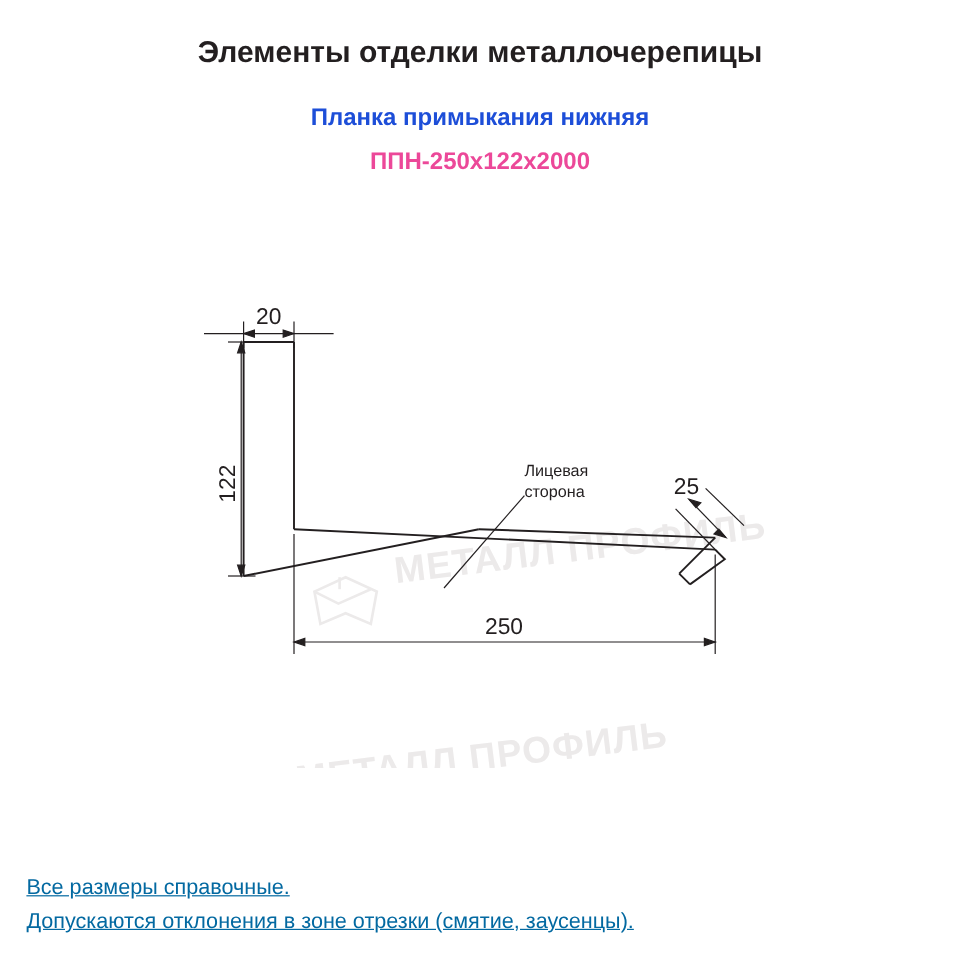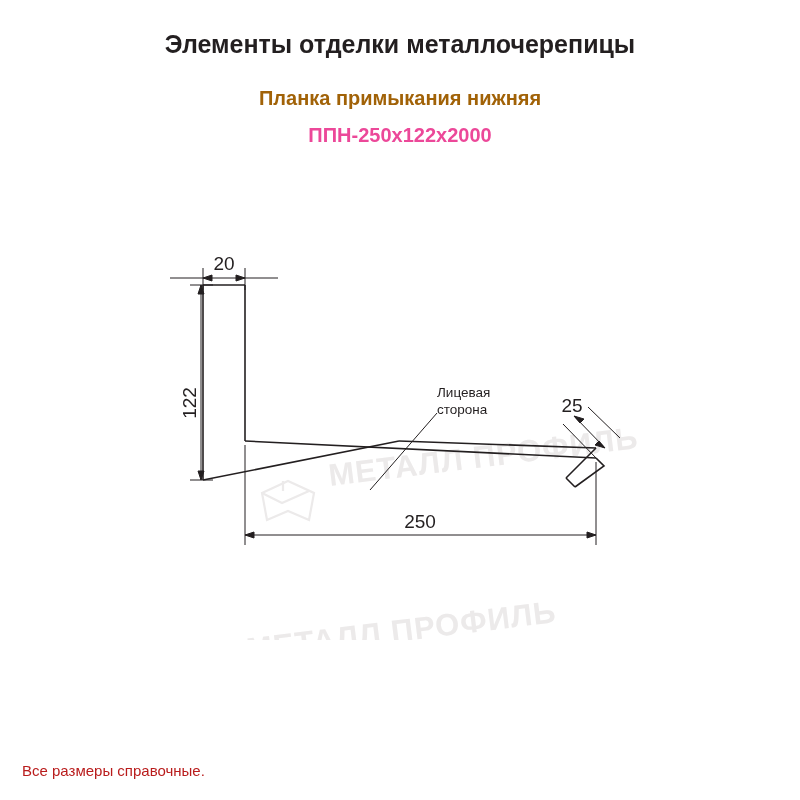--- a/index.html
+++ b/index.html
@@ -31,42 +31,43 @@
     font-size: 25px;
     font-weight: bold;
     margin-top: 30px;
     letter-spacing: 0px;
     color: #231f20;
   }
   .sub-title {
     font-size: 20px;
     font-weight: bold;
     margin-top: 28px;
-    color: #a16207;
+    color: #1d4ed8;
   }
   .code-title {
     font-size: 20px;
     font-weight: bold;
     margin-top: 14px;
     color: #ec4899;
   }
   .drawing {
     position: absolute;
     top: 190px;
     left: 0;
     width: 800px;
     height: 450px;
   }
   .footer {
     position: absolute;
     left: 22px;
     bottom: 18px;
-    font-size: 15px;
+    font-size: 18px;
     line-height: 1.55;
-    color: #b91c1c;
+    color: #0369a1;
+    text-decoration: underline;
   }
   .footer div { white-space: nowrap; }
   svg { display: block; }
   .dim-text {
     font-family: "Liberation Sans", sans-serif;
     font-size: 19px;
     fill: #231f20;
   }
   .note-text {
     font-family: "Liberation Sans", sans-serif;
@@ -176,15 +177,16 @@
         <path d="M437 223 L370 300"></path>
       </g>
       <text class="note-text" x="437" y="207">Лицевая</text>
       <text class="note-text" x="437" y="224">сторона</text>
 
     </svg>
   </div>
 
   <div class="footer">
     <div>Все размеры справочные.</div>
+    <div>Допускаются отклонения в зоне отрезки (смятие, заусенцы).</div>
   </div>
 
 </div>
 
 </body></html>

